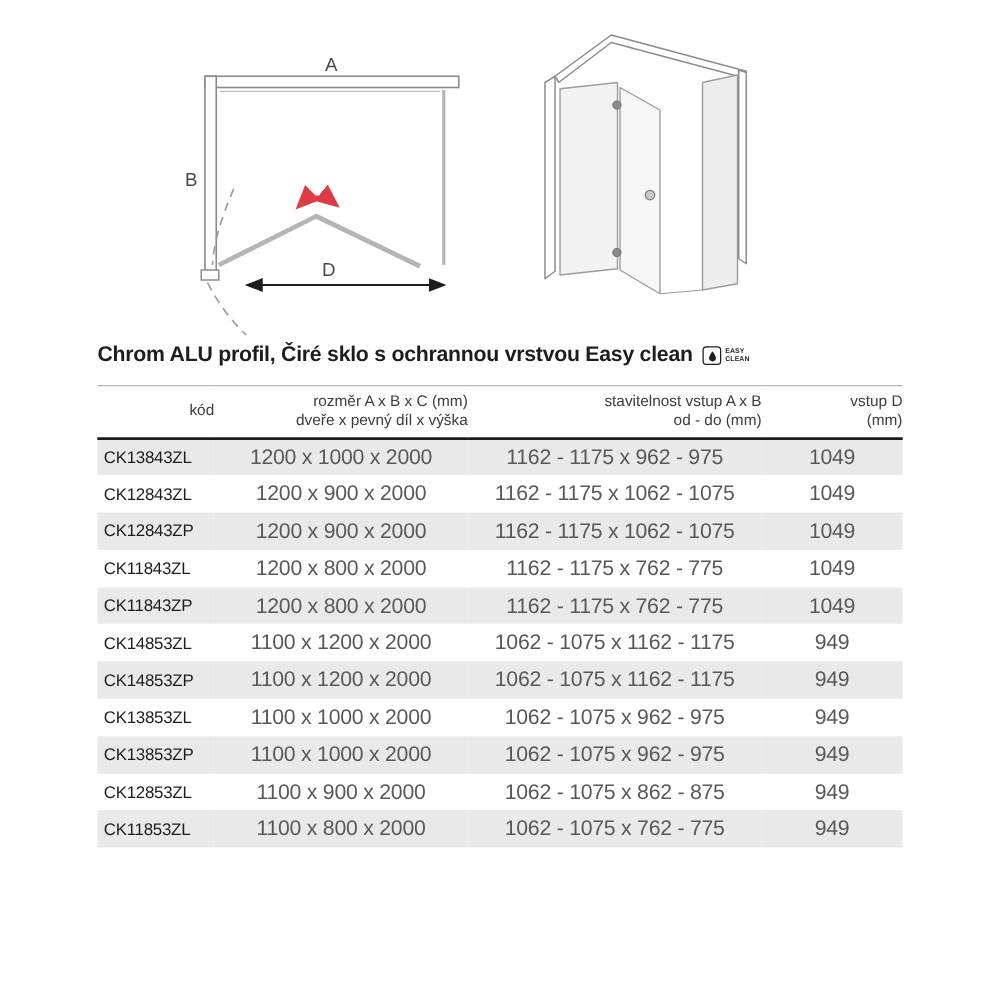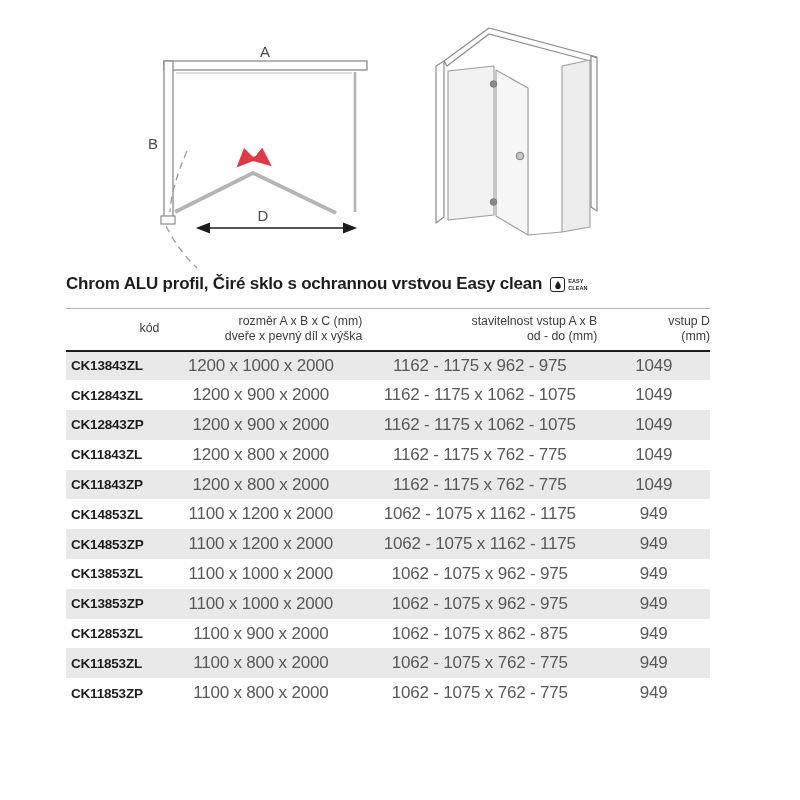--- a/index.html
+++ b/index.html
@@ -1,39 +1,39 @@
 <!DOCTYPE html>
 <html><head>
 <meta charset="utf-8">
 <style>
   html,body{margin:0;padding:0;background:#fff;}
   .page{
     position:relative;width:800px;height:800px;background:#ffffff;overflow:hidden;
     font-family:"Liberation Sans",sans-serif;color:#1d1d1b;
   }
   .diagram-overlay{position:absolute;left:0;top:0;}
-  .content{position:absolute;left:66px;top:274px;width:644px;}
+  .content{position:absolute;left:78px;top:274px;width:644px;}
   .title-row{display:flex;align-items:center;gap:8px;}
   .page-title{font-size:17px;font-weight:bold;letter-spacing:-0.2px;color:#1d1d1b;white-space:nowrap;}
   .easyclean-badge{display:inline-flex;align-items:center;gap:3px;margin-top:1px;}
   .badge-box{width:15px;height:15px;border:1.6px solid #1d1d1b;border-radius:3px;
     display:flex;align-items:center;justify-content:center;box-sizing:border-box;}
   .badge-text{display:flex;flex-direction:column;font-size:5.5px;font-weight:bold;
     line-height:1.1;color:#1d1d1b;letter-spacing:0.1px;}
   table{width:100%;border-collapse:collapse;table-layout:fixed;margin-top:14px;}
   thead th{
     border-top:1px solid #b5b5b5;border-bottom:2px solid #1d1d1b;
     font-weight:normal;font-size:12.3px;color:#3c3c3c;line-height:1.2;
     padding:5px 0 6px 0;vertical-align:middle;text-align:right;
   }
   thead th.h-kod{text-align:right;padding-left:5px;}
   tbody tr{height:29.8px;}
   tbody tr:nth-child(odd){background:#e9e9e9;}
   tbody td{padding:0;font-size:17px;letter-spacing:-0.2px;text-align:center;color:#58585a;vertical-align:middle;}
-  td.c-code{font-weight:bold;color:#1d1d1b;text-align:left;padding-left:5px;font-size:13.5px;}
+  td.c-code{font-weight:normal;color:#1d1d1b;text-align:left;padding-left:5px;font-size:13.5px;}
   .hline2{display:block;}
 </style>
 </head>
 <body>
 
 <div class="page">
 
   <svg class="diagram-overlay" width="800" height="272" viewBox="0 0 800 272">
     <defs>
       <marker id="arrR" markerWidth="9" markerHeight="9" refX="6.5" refY="3.5" orient="auto">
@@ -198,22 +198,16 @@
     <td>1100 x 900 x 2000</td>
     <td>1062 - 1075 x 862 - 875</td>
     <td>949</td>
   </tr>
           <tr>
     <td class="c-code">CK11853ZL</td>
     <td>1100 x 800 x 2000</td>
     <td>1062 - 1075 x 762 - 775</td>
     <td>949</td>
   </tr>
-          <tr>
-    <td class="c-code">CK11853ZP</td>
-    <td>1100 x 800 x 2000</td>
-    <td>1062 - 1075 x 762 - 775</td>
-    <td>949</td>
-  </tr>
         </tbody>
     </table>
   </div>
 </div>
 
 </body></html>

